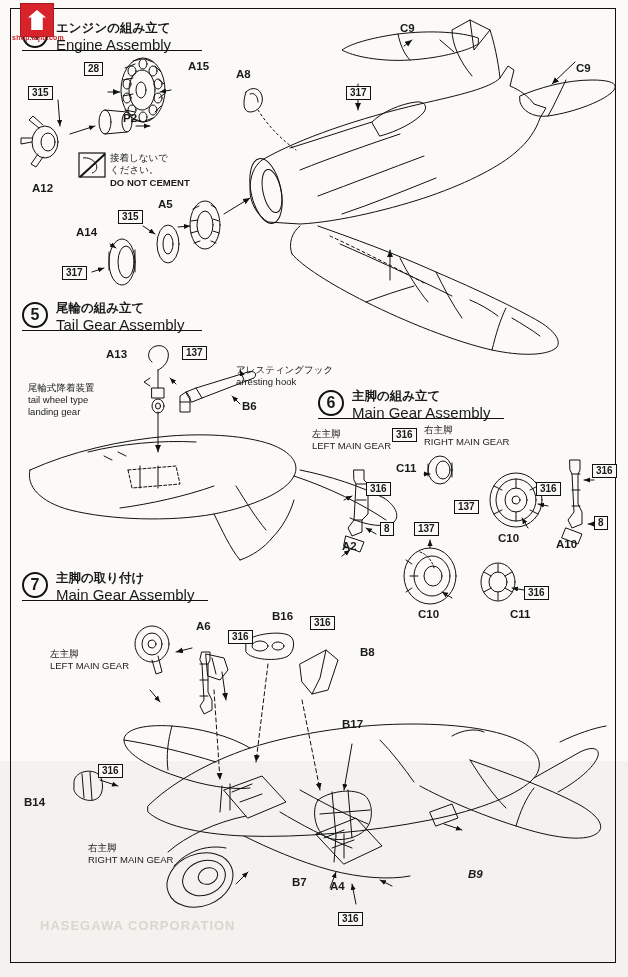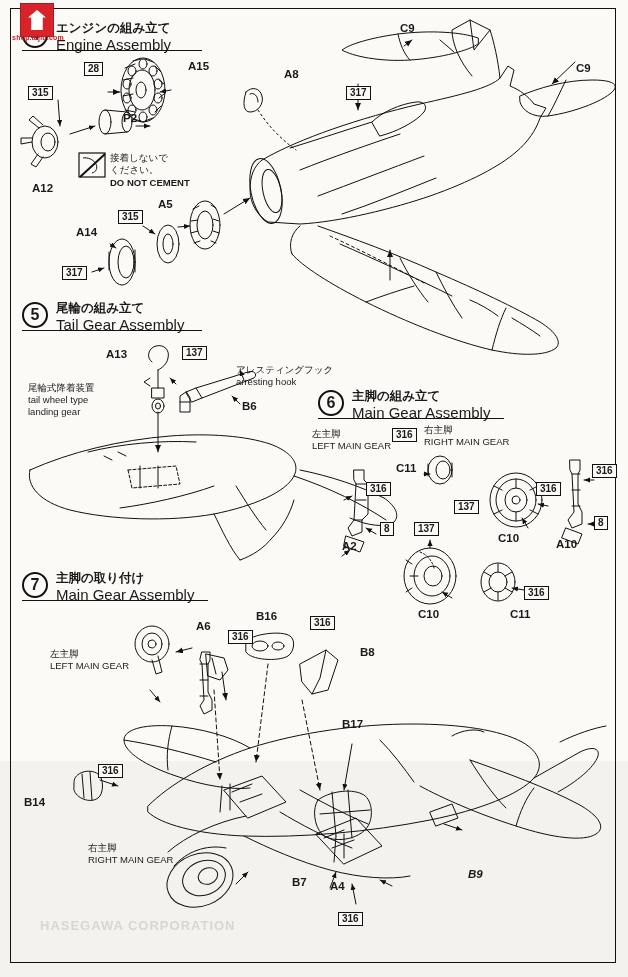--- a/index.html
+++ b/index.html
@@ -407,21 +407,21 @@
   <div class="sec" style="left:22px;top:22px;">
     <div class="num">4</div>
     <div class="jp">エンジンの組み立て</div>
     <div class="en">Engine Assembly</div>
   </div>
   <div class="rule" style="left:22px;top:50px;width:180px;"></div>
 
   <div class="boxed" style="left:84px;top:62px;">28</div>
   <div class="boxed" style="left:28px;top:86px;">315</div>
   <div class="lbl" style="left:188px;top:60px;">A15</div>
-  <div class="lbl" style="left:236px;top:68px;margin-left:48px;">A8</div>
+  <div class="lbl" style="left:236px;top:68px;">A8</div>
   <div class="lbl" style="left:400px;top:22px;">C9</div>
   <div class="lbl" style="left:576px;top:62px;">C9</div>
   <div class="boxed" style="left:346px;top:86px;">317</div>
   <div class="lbl" style="left:104px;top:112px;margin-left:19px;">P2</div>
   <div class="lbl" style="left:32px;top:182px;">A12</div>
   <div class="boxed" style="left:118px;top:210px;">315</div>
   <div class="lbl" style="left:158px;top:198px;">A5</div>
   <div class="lbl" style="left:76px;top:226px;">A14</div>
   <div class="boxed" style="left:62px;top:266px;">317</div>
 
@@ -482,21 +482,21 @@
 
   <div class="sec" style="left:22px;top:572px;">
     <div class="num">7</div>
     <div class="jp">主脚の取り付け</div>
     <div class="en">Main Gear Assembly</div>
   </div>
   <div class="rule" style="left:22px;top:600px;width:186px;"></div>
 
   <div class="lbl" style="left:196px;top:620px;">A6</div>
   <div class="boxed" style="left:228px;top:630px;">316</div>
-  <div class="lbl" style="left:256px;top:610px;">B16</div>
+  <div class="lbl" style="left:272px;top:610px;">B16</div>
   <div class="boxed" style="left:310px;top:616px;">316</div>
   <div class="lbl" style="left:360px;top:646px;">B8</div>
   <div class="note" style="left:50px;top:648px;">左主脚</div>
   <div class="note" style="left:50px;top:660px;">LEFT MAIN GEAR</div>
   <div class="lbl" style="left:342px;top:718px;">B17</div>
   <div class="boxed" style="left:98px;top:764px;">316</div>
   <div class="lbl" style="left:24px;top:796px;">B14</div>
   <div class="lbl" style="left:468px;top:868px;font-style:italic;">B9</div>
   <div class="note" style="left:88px;top:842px;">右主脚</div>
   <div class="note" style="left:88px;top:854px;">RIGHT MAIN GEAR</div>

